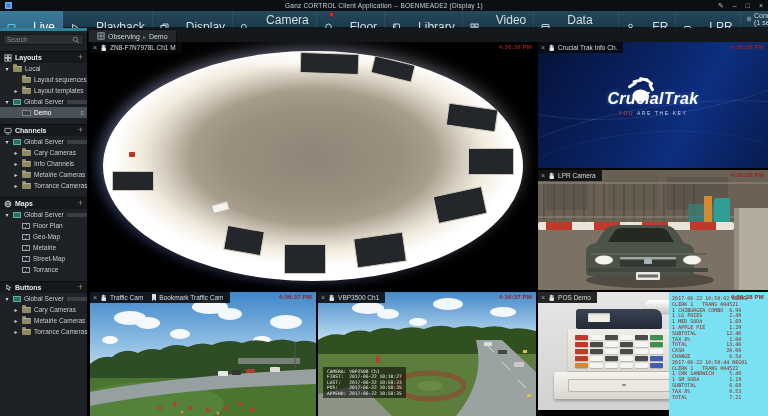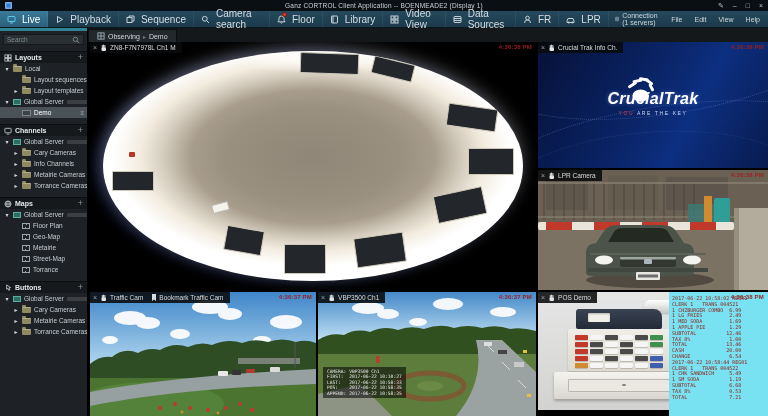--- a/index.html
+++ b/index.html
@@ -13,21 +13,21 @@
   .appic { width:7px; height:7px; background:#2f7fd6; border-radius:1px; flex:none;
     box-shadow:inset 0 0 0 1.5px rgba(255,255,255,.35); }
   .win-title { position:absolute; left:0; right:0; text-align:center; font-size:6.5px;
     color:#c9d2d8; letter-spacing:.2px; }
   .win-controls { margin-left:auto; display:flex; gap:9px; font-size:7px; color:#b9c2c7; z-index:2; }
   .win-controls span { cursor:default; }
 
   
   .toolbar { height:17px; background:linear-gradient(#25495d,#1b3a4b); display:flex;
     align-items:stretch; border-bottom:1px solid #0b161d; }
-  .tab { display:flex; align-items:center; gap:6px; padding:0 7px; font-size:10px;
+  .tab { display:flex; align-items:center; gap:17px; padding:16px 7px; font-size:12px;
     color:#d5dde1; border-right:1px solid rgba(255,255,255,.06); position:relative; }
   .tab svg { flex:none; }
   .tab.active { background:linear-gradient(#3a7a99,#2c5f7b); color:#fff; }
   .badge { position:absolute; top:1px; left:12px; width:5px; height:5px; border-radius:50%;
     background:#e03b2f; border:1px solid #7a1410; }
   .tb-right { margin-left:auto; display:flex; align-items:center; gap:8px; padding:0 6px;
     font-size:7px; color:#cfd6da; }
   .tb-right .menu { padding:0 2px; }
   .conn { display:flex; align-items:center; gap:3px; }
 
@@ -180,21 +180,21 @@
       <svg class="ic9" viewBox="0 0 9 9" fill="none" stroke="#c6d2d8" stroke-width="1">
           <path d="M2.5,1.5 L7.5,4.5 L2.5,7.5 Z"></path>
         </svg>
       <span>Playback</span>
     </div>
     <div class="tab">
       <svg class="ic9" viewBox="0 0 9 9" fill="none" stroke="#c6d2d8" stroke-width="1">
           <rect x="1" y="2.5" width="5" height="5"></rect>
           <path d="M3,2.5 V1 h5 v5 h-1.5"></path>
         </svg>
-      <span>Sequence</span>
+      <span>Display</span>
     </div>
     <div class="tab">
       <svg class="ic9" viewBox="0 0 9 9" fill="none" stroke="#c6d2d8" stroke-width="1">
           <circle cx="3.8" cy="3.8" r="2.4"></circle>
           <path d="M5.6,5.6 L8,8"></path>
         </svg>
       <span>Camera search</span>
     </div>
     <div class="tab">
       <svg class="ic9" viewBox="0 0 9 9" fill="none" stroke="#c6d2d8" stroke-width="1">

